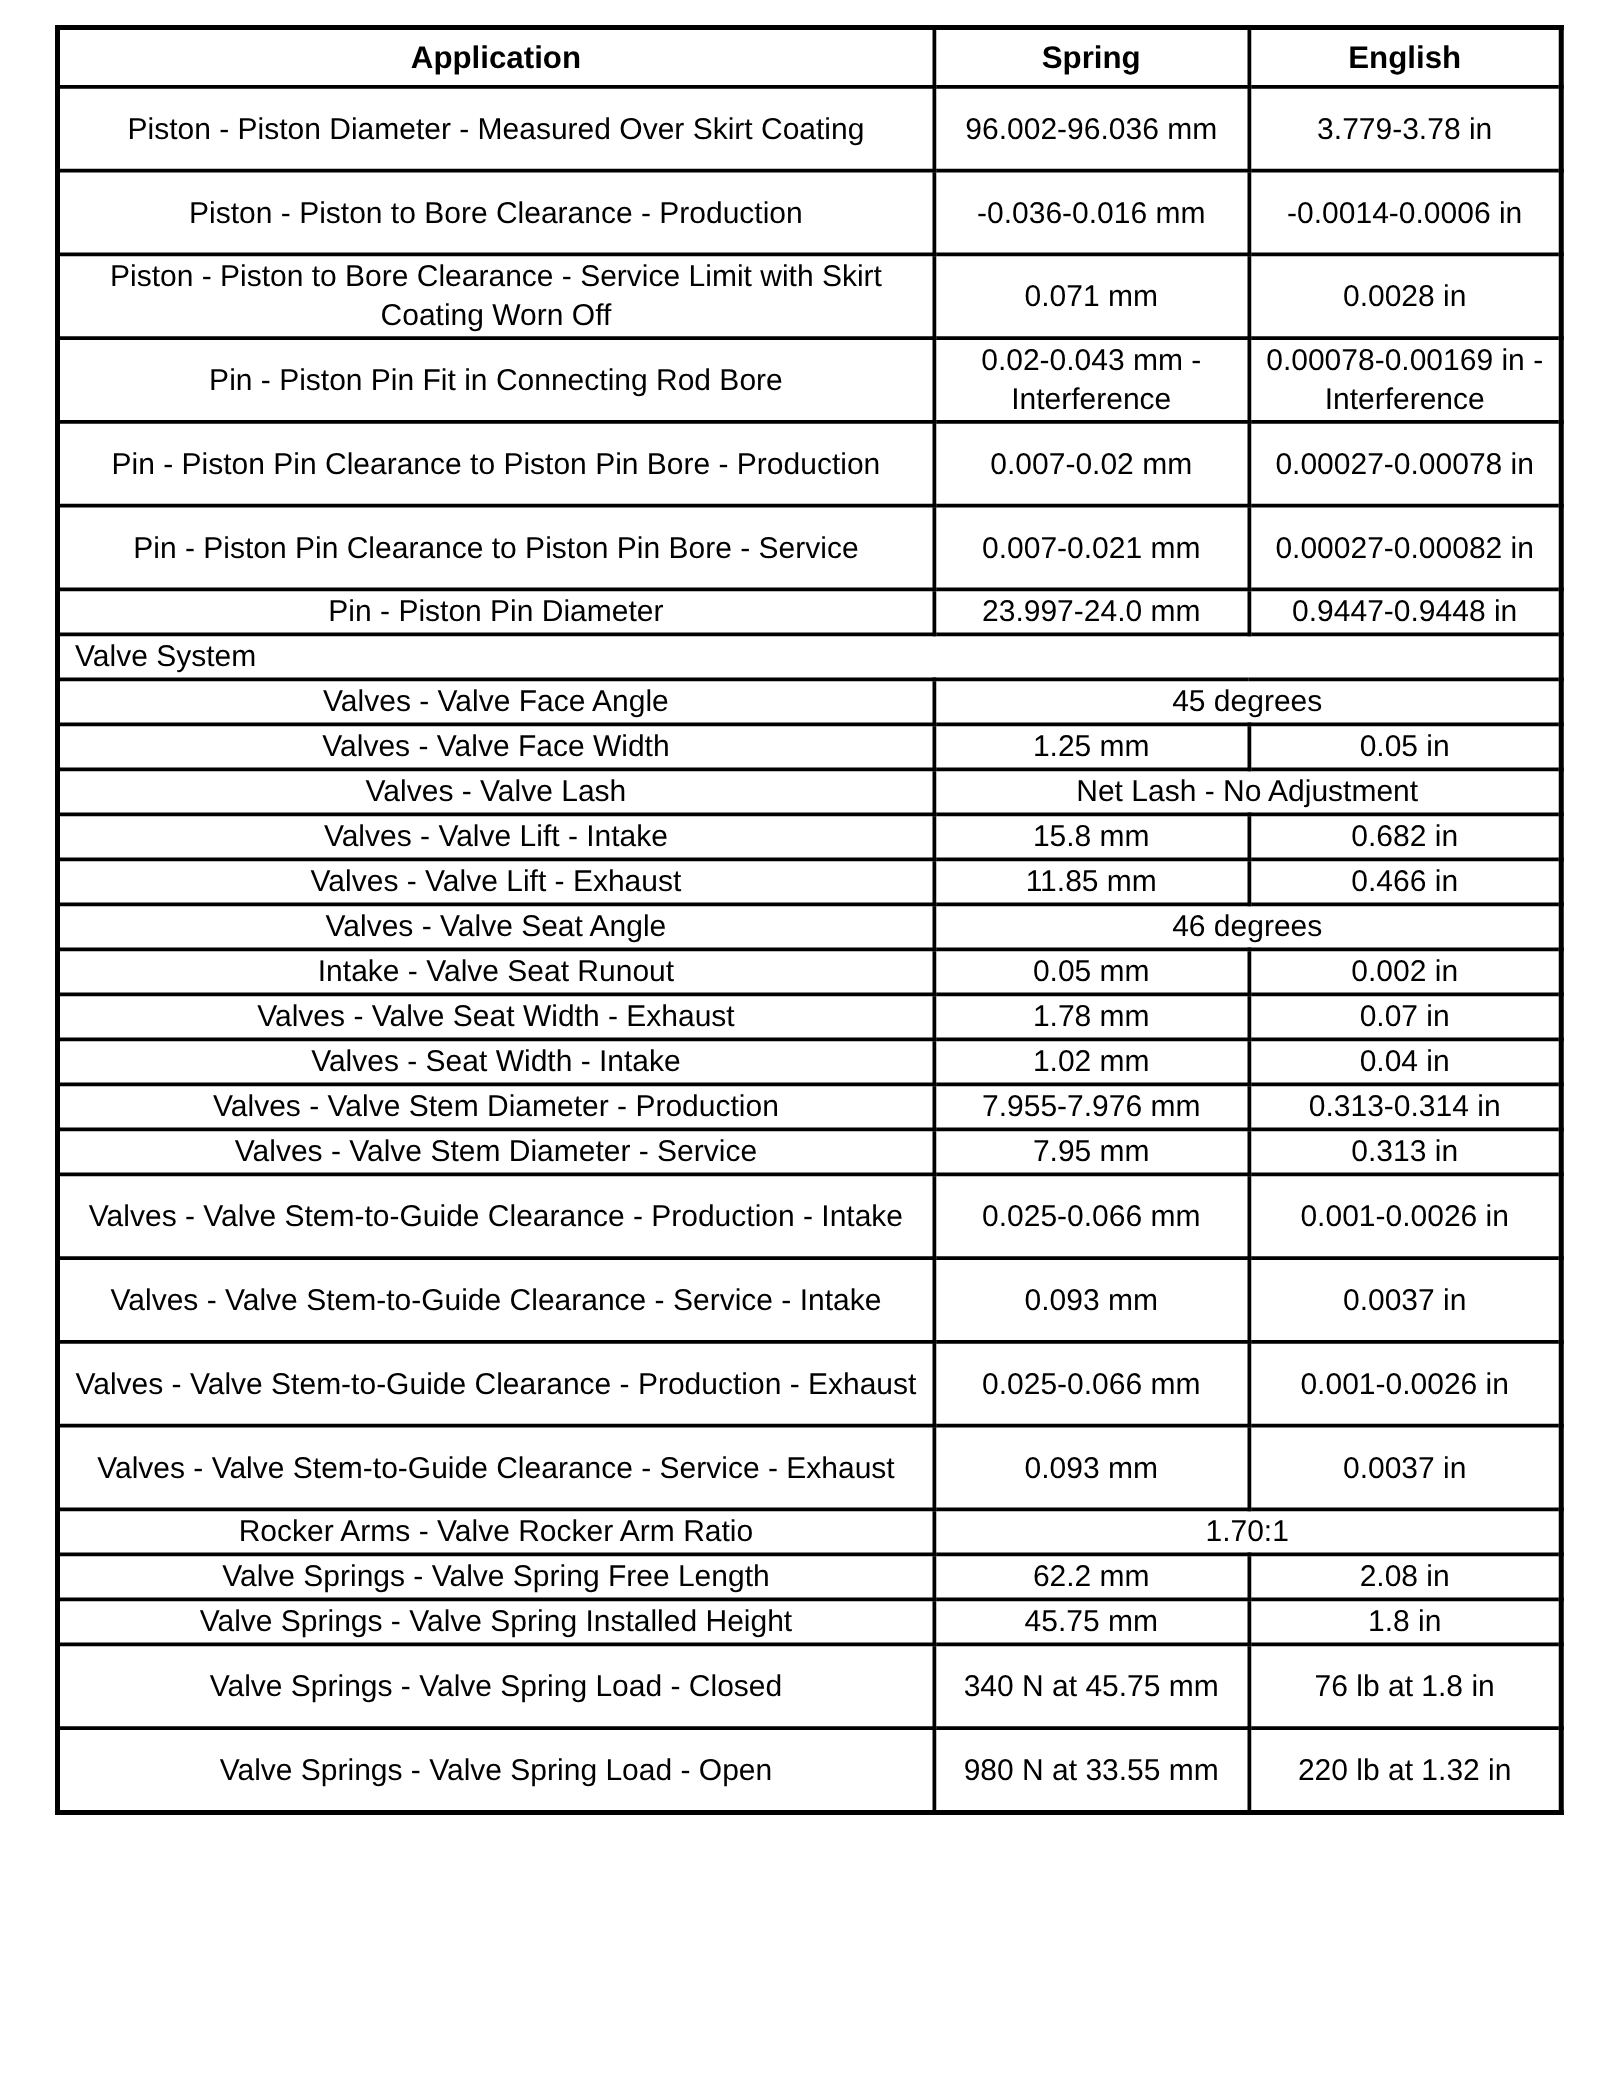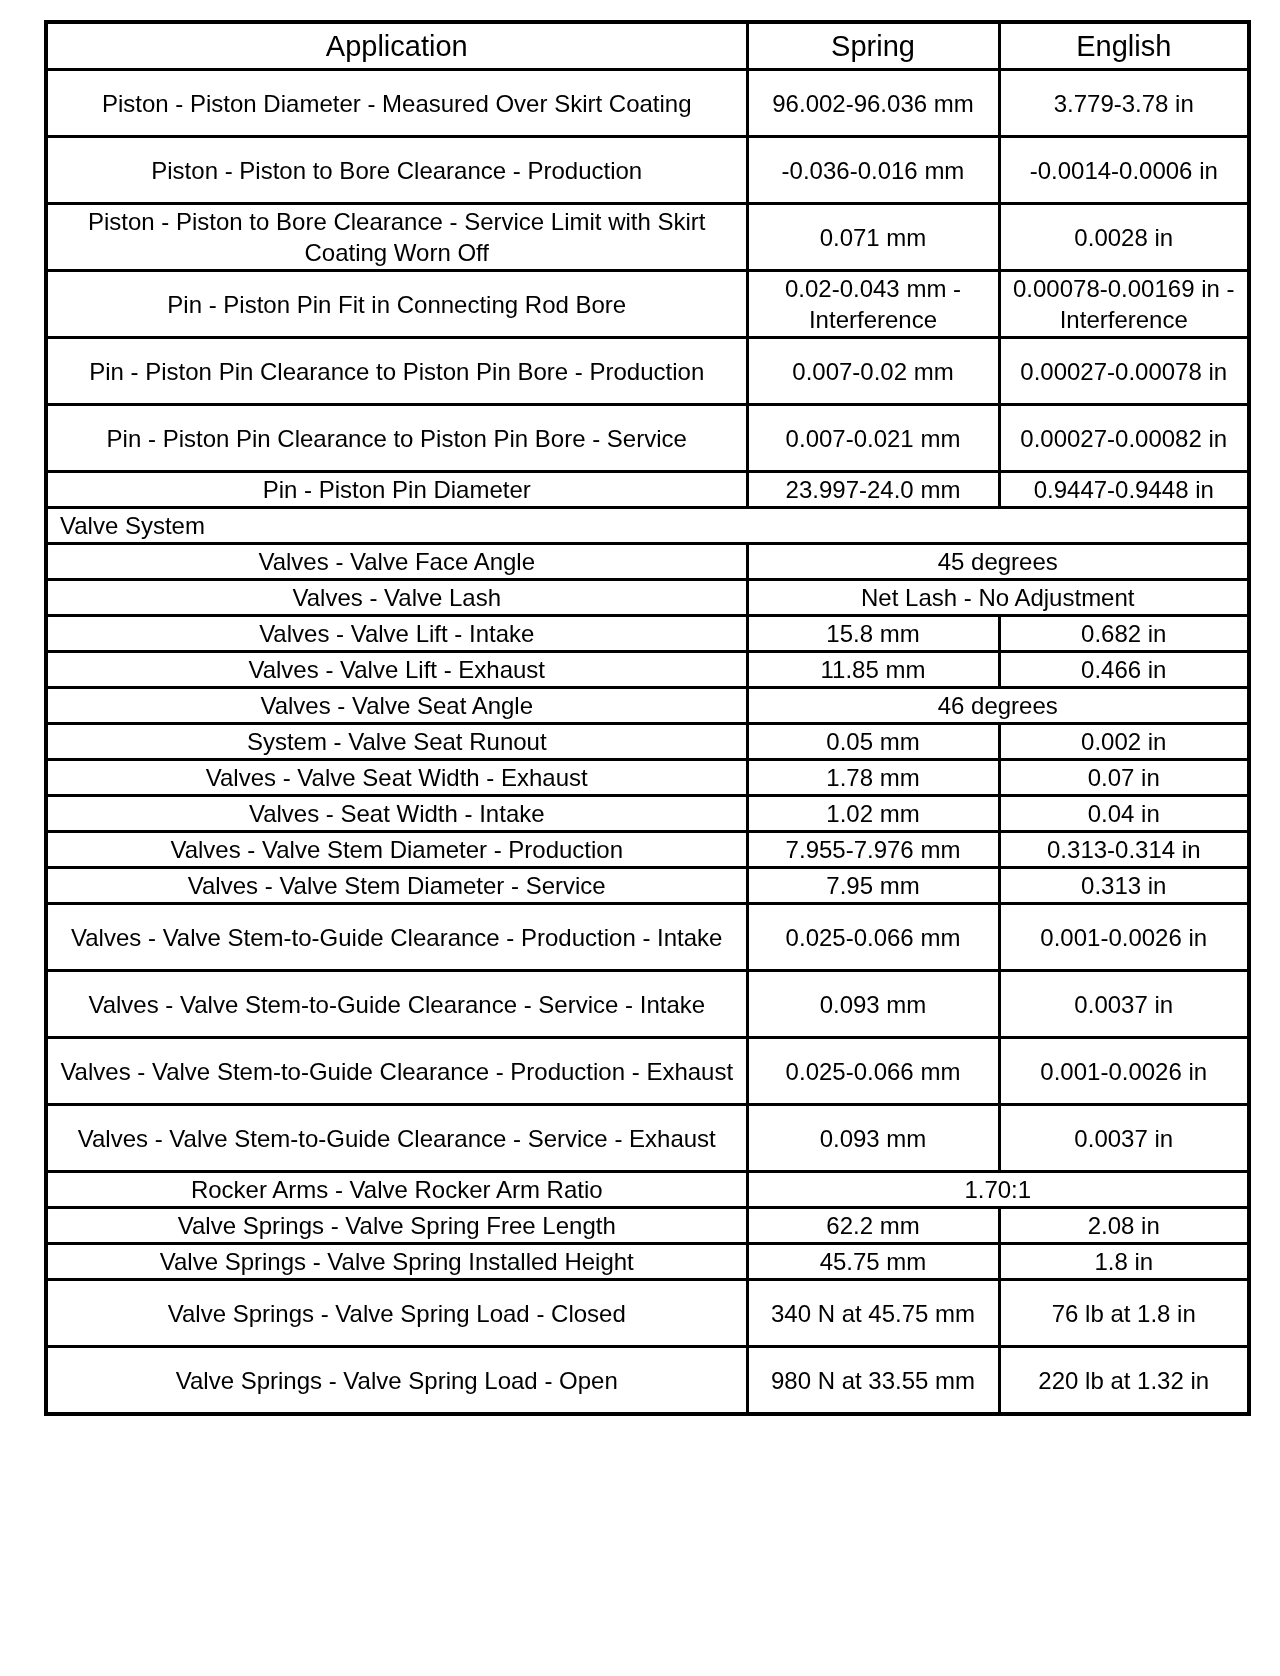--- a/index.html
+++ b/index.html
@@ -10,21 +10,21 @@
     border: 4px solid #000;
     font-family: "Liberation Sans", sans-serif; color: #000;
   }
   .spec-table col.c-app { width: 701px; }
   .spec-table col.c-met { width: 252px; }
   .spec-table col.c-eng { width: 250px; }
   .spec-table th, .spec-table td {
     border: 3px solid #000; padding: 0 12px;
     font-size: 24px; line-height: 31px;
   }
-  .spec-table th { font-weight: normal; font-size: 29px; text-align: center; height: 44px; }
+  .spec-table th { font-weight: bold; font-size: 25px; text-align: center; height: 44px; }
   .spec-table td { height: 33px; vertical-align: middle; }
   .spec-table td.app { text-align: center; }
   .spec-table td.val { text-align: center; }
   .spec-table tr.tall td { height: 64px; }
   .spec-table tr.section td { text-align: left; }
 </style>
 </head>
 <body>
 
 <table class="spec-table">
@@ -77,39 +77,44 @@
       <td class="val">0.9447-0.9448 in</td>
     </tr>
     <tr class="section">
       <td colspan="3">Valve System</td>
     </tr>
     <tr>
       <td class="app">Valves - Valve Face Angle</td>
       <td class="val" colspan="2">45 degrees</td>
     </tr>
     <tr>
+      <td class="app">Valves - Valve Face Width</td>
+      <td class="val">1.25 mm</td>
+      <td class="val">0.05 in</td>
+    </tr>
+    <tr>
       <td class="app">Valves - Valve Lash</td>
       <td class="val" colspan="2">Net Lash - No Adjustment</td>
     </tr>
     <tr>
       <td class="app">Valves - Valve Lift - Intake</td>
       <td class="val">15.8 mm</td>
       <td class="val">0.682 in</td>
     </tr>
     <tr>
       <td class="app">Valves - Valve Lift - Exhaust</td>
       <td class="val">11.85 mm</td>
       <td class="val">0.466 in</td>
     </tr>
     <tr>
       <td class="app">Valves - Valve Seat Angle</td>
       <td class="val" colspan="2">46 degrees</td>
     </tr>
     <tr>
-      <td class="app">System - Valve Seat Runout</td>
+      <td class="app">Intake - Valve Seat Runout</td>
       <td class="val">0.05 mm</td>
       <td class="val">0.002 in</td>
     </tr>
     <tr>
       <td class="app">Valves - Valve Seat Width - Exhaust</td>
       <td class="val">1.78 mm</td>
       <td class="val">0.07 in</td>
     </tr>
     <tr>
       <td class="app">Valves - Seat Width - Intake</td>

